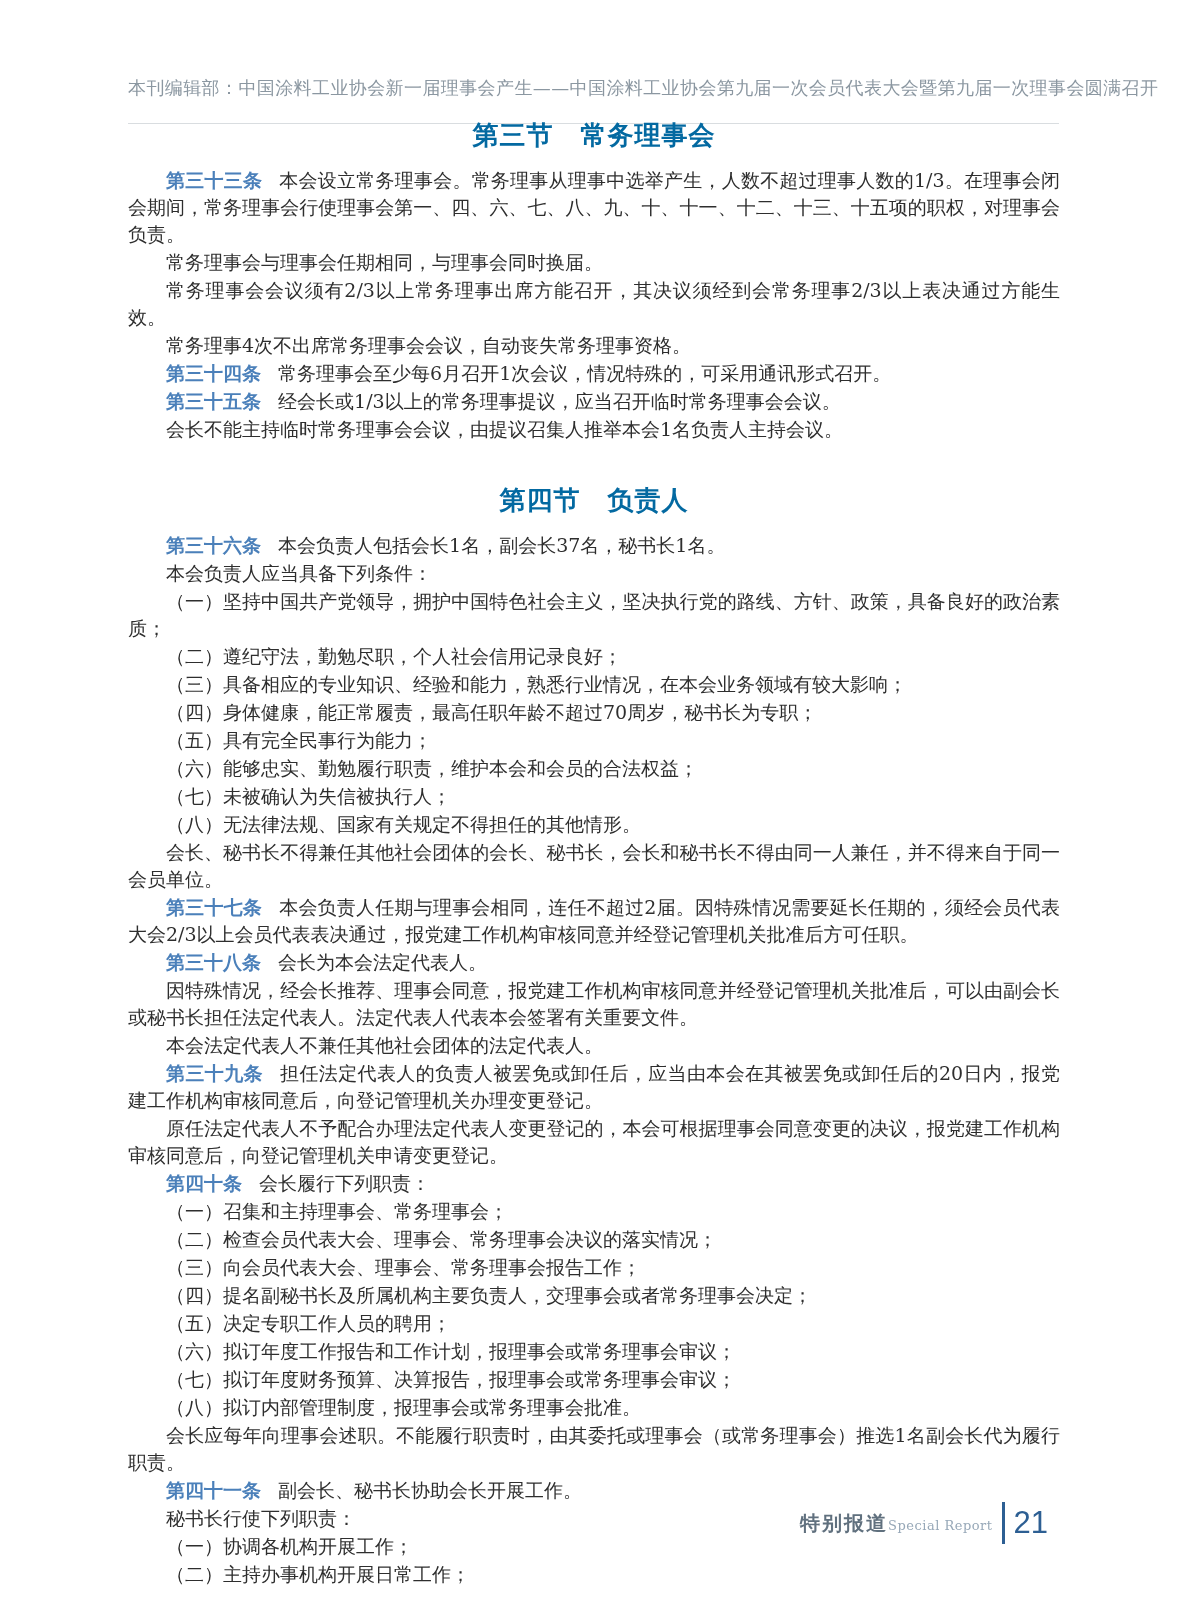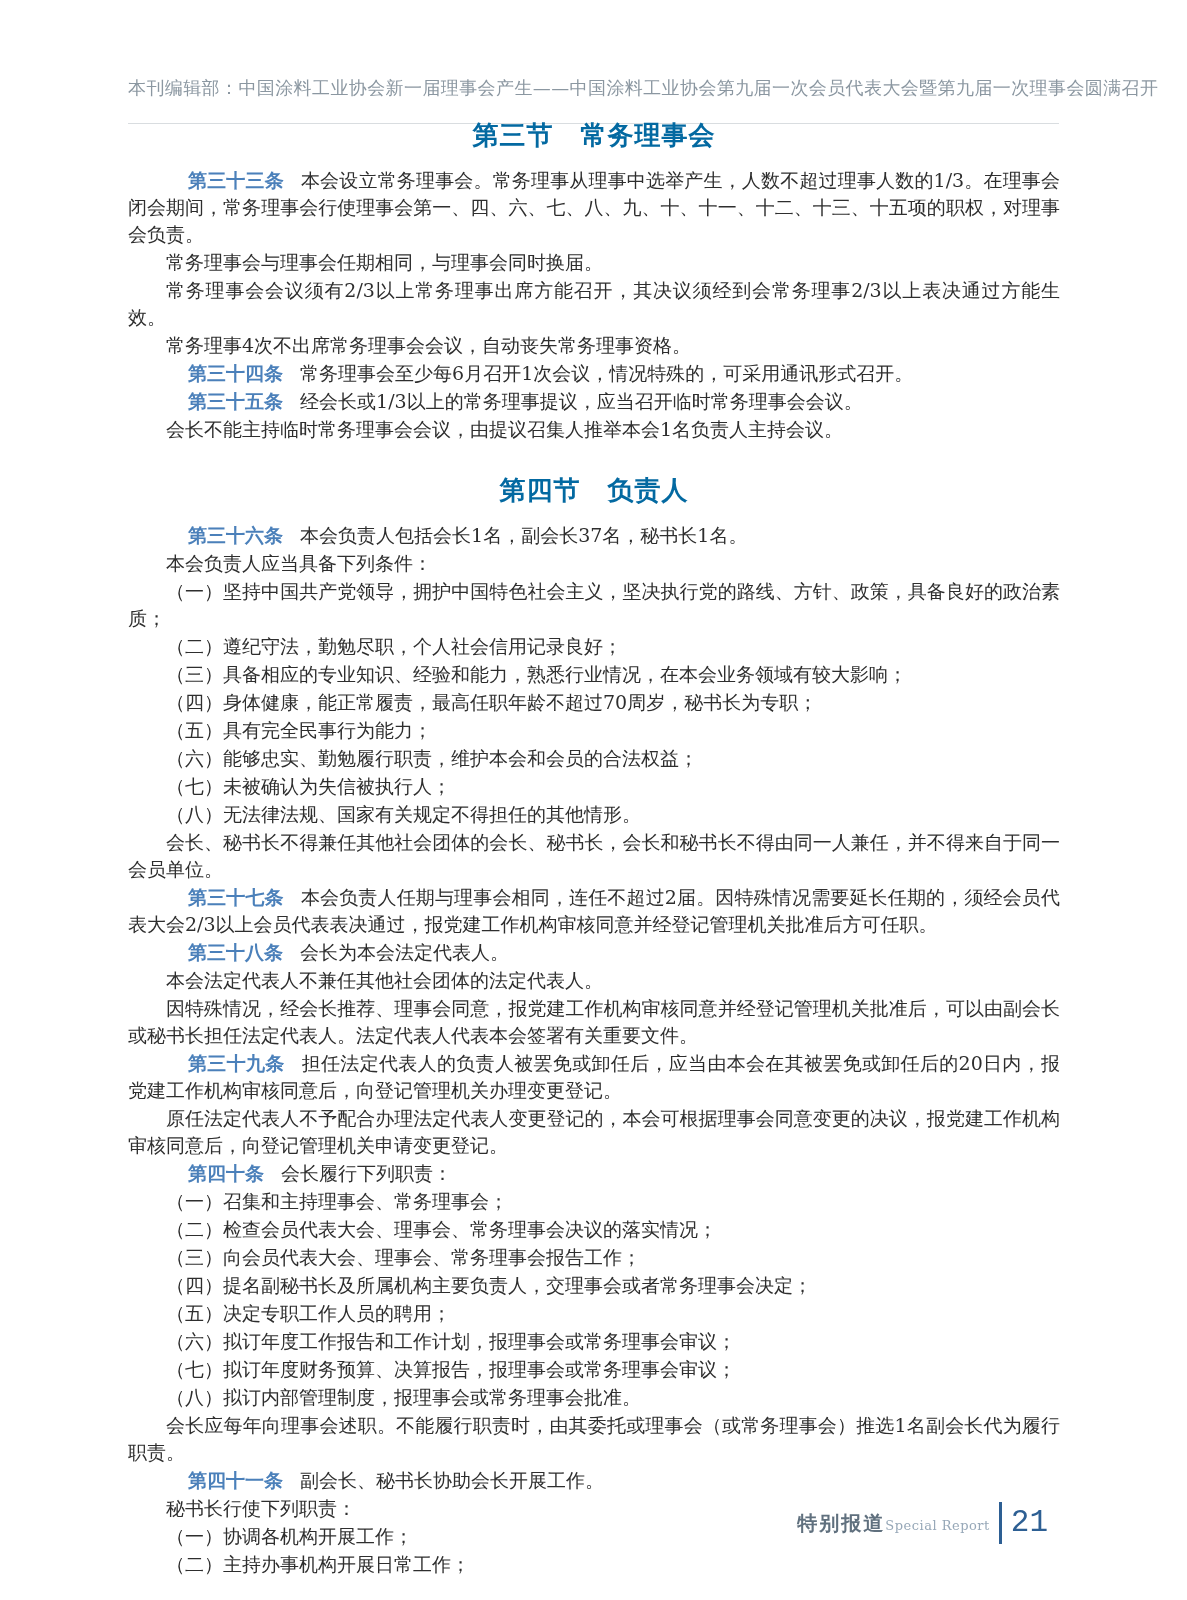--- a/index.html
+++ b/index.html
@@ -32,35 +32,34 @@
   .section-title{
     margin:0 0 14px 0;
     text-align:center;
     font-family:"DejaVu Sans","Liberation Sans",sans-serif;
     font-weight:bold;
     font-size:26px;
     color:#0369a1;
     letter-spacing:1px;
   }
   .doc-section + .doc-section .section-title{
-    margin-top:30px;
+    margin-top:40px;
   }
   .para{
     margin:0 0 1px 0;
     font-size:19px;
     line-height:27px;
     text-align:justify;
     text-indent:2em;
   }
   .clause-label{
     font-family:"DejaVu Sans","Liberation Sans",sans-serif;
     font-weight:bold;
     color:#4b80ba;
     margin-right:0.9em;
-    margin-left:22px;
   }
   
   #page-footer{
     position:absolute;
     top:1502px;
     right:139px;
     display:flex;
     align-items:center;
   }
   .footer-labels{
@@ -84,21 +83,21 @@
     line-height:16px;
     letter-spacing:0.5px;
     text-align:center;
   }
   .footer-bar{
     width:3px;height:42px;
     background:#2d5f93;
     margin-right:9px;
   }
   .footer-page{
-    font-family:Liberation Mono, monospace;
+    font-family:Liberation Sans, sans-serif;
     font-size:31px;
     color:#2d5f93;
     line-height:42px;
   }
 </style>
 </head>
 <body>
 
 <div id="page">
 
@@ -123,22 +122,22 @@
         <p class="para"><span>（二）遵纪守法，勤勉尽职，个人社会信用记录良好；</span></p>
         <p class="para"><span>（三）具备相应的专业知识、经验和能力，熟悉行业情况，在本会业务领域有较大影响；</span></p>
         <p class="para"><span>（四）身体健康，能正常履责，最高任职年龄不超过70周岁，秘书长为专职；</span></p>
         <p class="para"><span>（五）具有完全民事行为能力；</span></p>
         <p class="para"><span>（六）能够忠实、勤勉履行职责，维护本会和会员的合法权益；</span></p>
         <p class="para"><span>（七）未被确认为失信被执行人；</span></p>
         <p class="para"><span>（八）无法律法规、国家有关规定不得担任的其他情形。</span></p>
         <p class="para"><span>会长、秘书长不得兼任其他社会团体的会长、秘书长，会长和秘书长不得由同一人兼任，并不得来自于同一会员单位。</span></p>
         <p class="para"><span class="clause-label">第三十七条</span><span>本会负责人任期与理事会相同，连任不超过2届。因特殊情况需要延长任期的，须经会员代表大会2/3以上会员代表表决通过，报党建工作机构审核同意并经登记管理机关批准后方可任职。</span></p>
         <p class="para"><span class="clause-label">第三十八条</span><span>会长为本会法定代表人。</span></p>
+        <p class="para"><span>因特殊情况，经会长推荐、理事会同意，报党建工作机构审核同意并经登记管理机关批准后，可以由副会长或秘书长担任法定代表人。法定代表人代表本会签署有关重要文件。</span></p>
         <p class="para"><span>本会法定代表人不兼任其他社会团体的法定代表人。</span></p>
-        <p class="para"><span>因特殊情况，经会长推荐、理事会同意，报党建工作机构审核同意并经登记管理机关批准后，可以由副会长或秘书长担任法定代表人。法定代表人代表本会签署有关重要文件。</span></p>
         <p class="para"><span class="clause-label">第三十九条</span><span>担任法定代表人的负责人被罢免或卸任后，应当由本会在其被罢免或卸任后的20日内，报党建工作机构审核同意后，向登记管理机关办理变更登记。</span></p>
         <p class="para"><span>原任法定代表人不予配合办理法定代表人变更登记的，本会可根据理事会同意变更的决议，报党建工作机构审核同意后，向登记管理机关申请变更登记。</span></p>
         <p class="para"><span class="clause-label">第四十条</span><span>会长履行下列职责：</span></p>
         <p class="para"><span>（一）召集和主持理事会、常务理事会；</span></p>
         <p class="para"><span>（二）检查会员代表大会、理事会、常务理事会决议的落实情况；</span></p>
         <p class="para"><span>（三）向会员代表大会、理事会、常务理事会报告工作；</span></p>
         <p class="para"><span>（四）提名副秘书长及所属机构主要负责人，交理事会或者常务理事会决定；</span></p>
         <p class="para"><span>（五）决定专职工作人员的聘用；</span></p>
         <p class="para"><span>（六）拟订年度工作报告和工作计划，报理事会或常务理事会审议；</span></p>
         <p class="para"><span>（七）拟订年度财务预算、决算报告，报理事会或常务理事会审议；</span></p>

